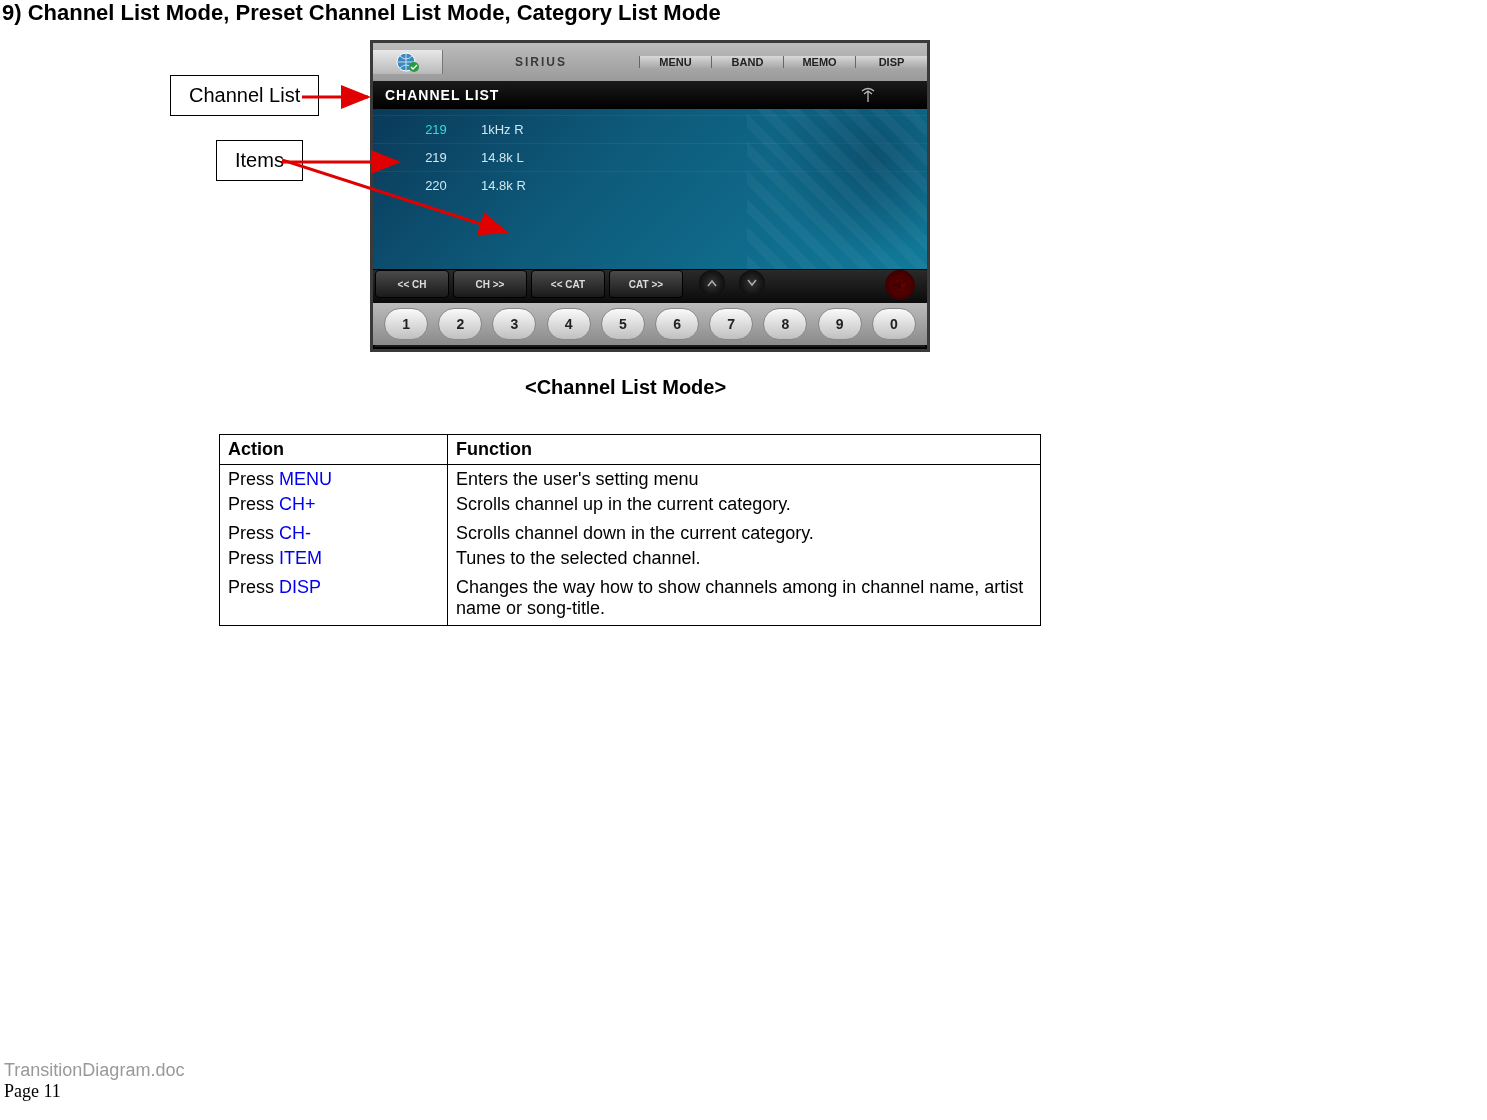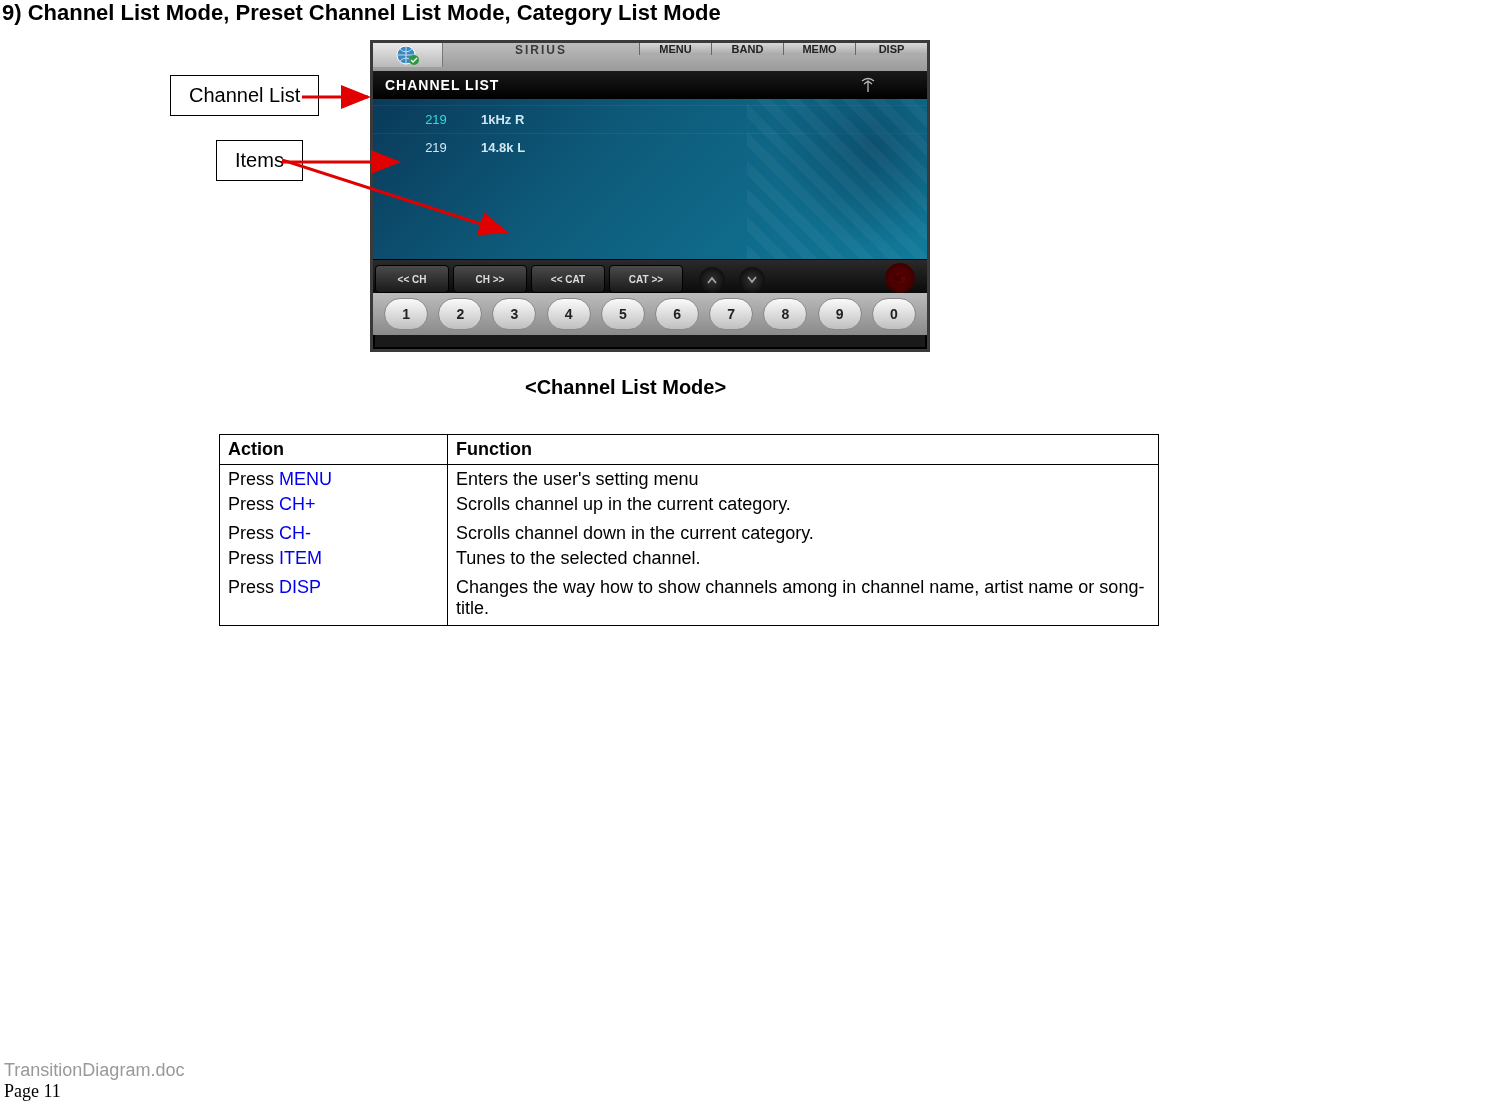--- a/index.html
+++ b/index.html
@@ -36,24 +36,24 @@
       position: absolute;
       left: 370px;
       top: 40px;
       width: 560px;
       height: 312px;
       border: 3px solid #3a3a3a;
       background: #1a1a1a;
       box-shadow: inset 0 0 0 2px #000;
     }
     .top-bar {
-      height: 28px;
+      height: 38px;
       background: linear-gradient(#bcbcbc,#9a9a9a);
       display: flex;
-      align-items: flex-start;
+      align-items: center;
     }
     .top-home {
       width: 70px;
       background: linear-gradient(#e8e8e8,#b9b9b9);
       display: flex;
       align-items: center;
       justify-content: center;
       border-right: 1px solid #777;
     }
     .top-sirius {
@@ -116,28 +116,28 @@
     .col-ch { width: 90px; }
     .col-nm { flex: 1; border-bottom: 1px solid rgba(200,240,240,0.3); margin-left: 10px; height: 14px; border-radius: 6px; background: rgba(40,180,190,0.12); text-align: center; }
     .list-row {
       display: flex;
       padding: 6px 18px;
       color: #fff;
       font-size: 13px;
       border-top: 1px solid rgba(255,255,255,0.06);
     }
     .list-row .ch { width: 90px; color: #cfe8f2; text-align: center; }
-    .list-row .nm { flex: 1; color: #cfe8f2; font-weight: bold; }
+    .list-row .nm { flex: 1; color: #cfe8f2; }
     .list-row.highlight .ch { color: #35dada; }
 
     .nav-bar {
       height: 34px;
       background: linear-gradient(#2a2a2a,#0a0a0a);
       display: flex;
-      align-items: flex-end;
+      align-items: flex-start;
       border-top: 1px solid #000;
     }
     .nav-btn {
       flex: 0 0 74px;
       height: 28px;
       margin: 0 2px;
       background: linear-gradient(#4a4a4a,#1a1a1a);
       border: 1px solid #000;
       border-radius: 4px;
       color: #ddd;
@@ -186,21 +186,21 @@
       top: 376px;
       font-size: 20px;
       font-weight: bold;
     }
 
     .action-table {
       position: absolute;
       left: 219px;
       top: 434px;
       border-collapse: collapse;
-      width: 940px;
+      width: 822px;
     }
     .action-table th, .action-table td {
       border: 1.5px solid #000;
       text-align: left;
       font-size: 18px;
       vertical-align: top;
     }
     .action-table th {
       font-weight: bold;
       padding: 4px 8px;
@@ -290,20 +290,24 @@
   </div>
   <div class="list-area">
     <div class="list-pattern"></div>
     <div class="list-row highlight">
       <div class="ch">219</div>
       <div class="nm">1kHz R</div>
     </div>
     <div class="list-row">
       <div class="ch">219</div>
       <div class="nm">14.8k L</div>
+    </div>
+    <div class="list-row">
+      <div class="ch">220</div>
+      <div class="nm">14.8k R</div>
     </div>
   </div>
   <div class="nav-bar">
     <div class="nav-btn">&lt;&lt; CH</div>
     <div class="nav-btn">CH &gt;&gt;</div>
     <div class="nav-btn">&lt;&lt; CAT</div>
     <div class="nav-btn">CAT &gt;&gt;</div>
     <div class="nav-round">
       <svg width="12" height="12">
           <path d="M2 9l4 -5l4 5" stroke="#aaa" stroke-width="1.6" fill="none"></path>

